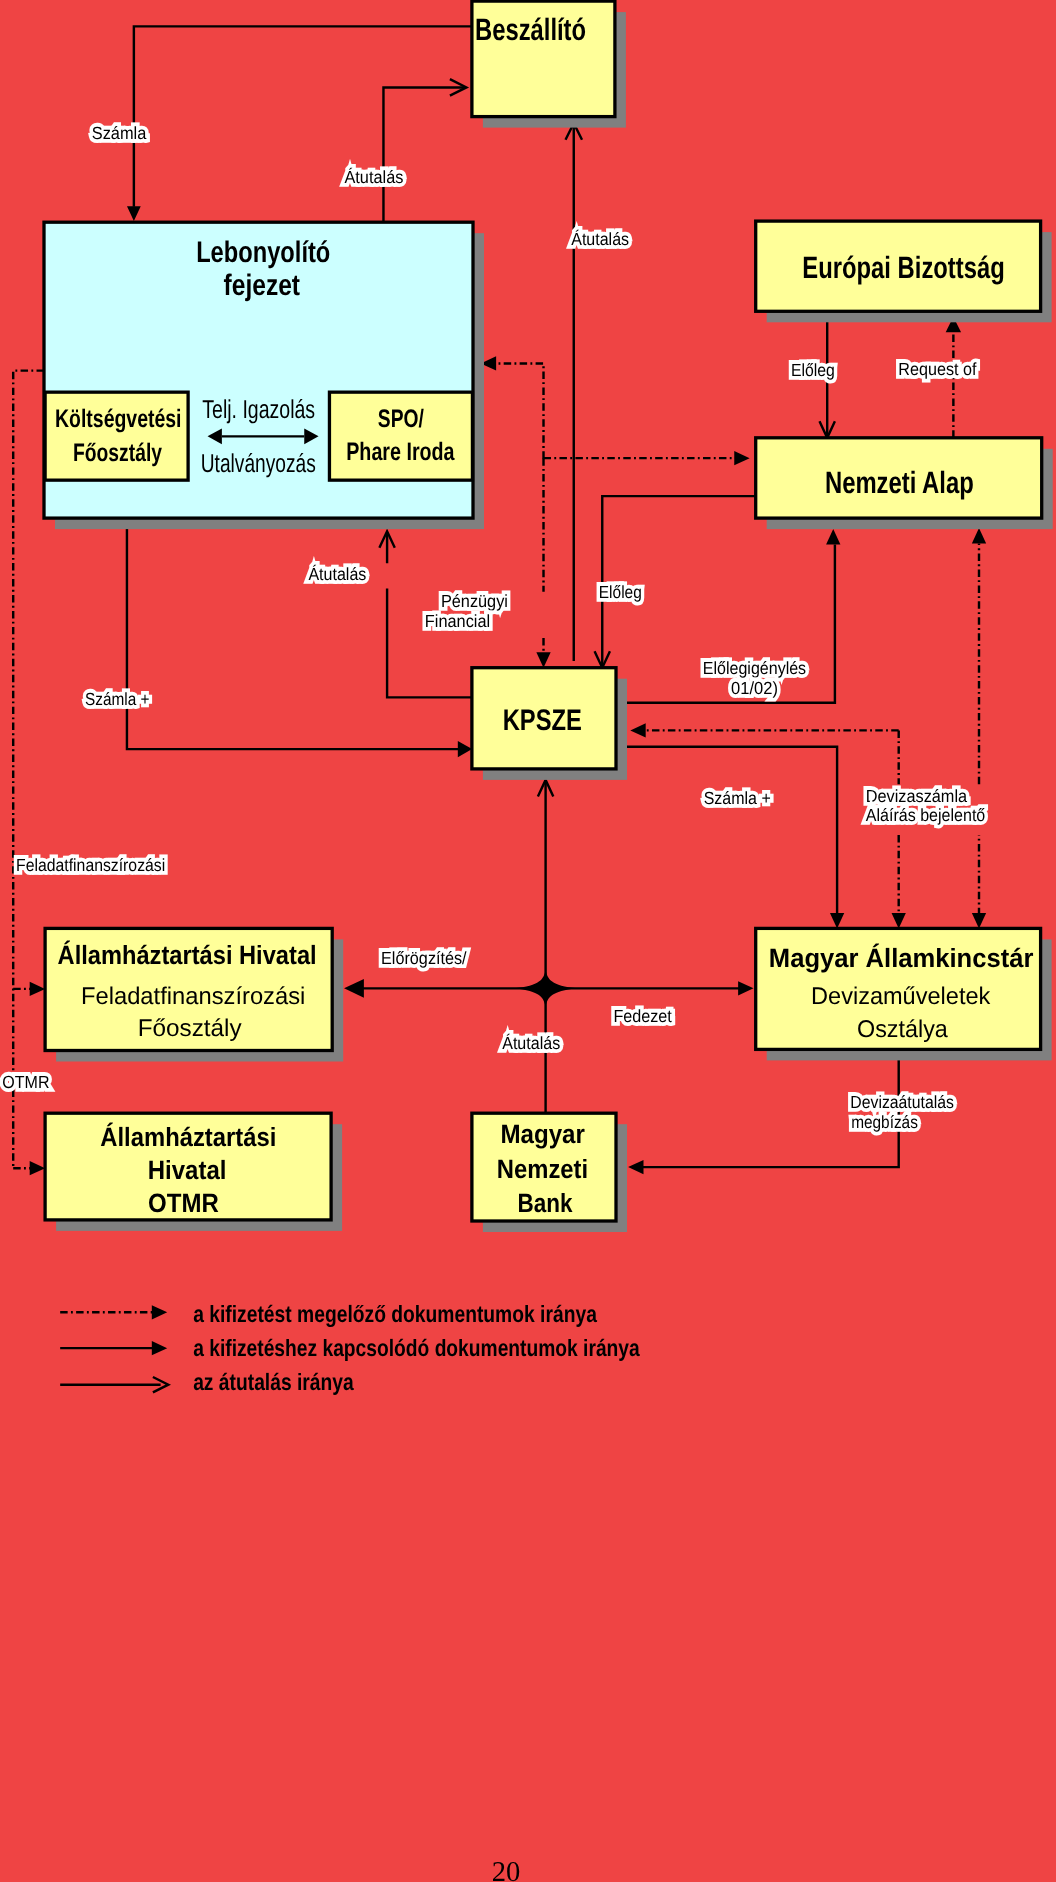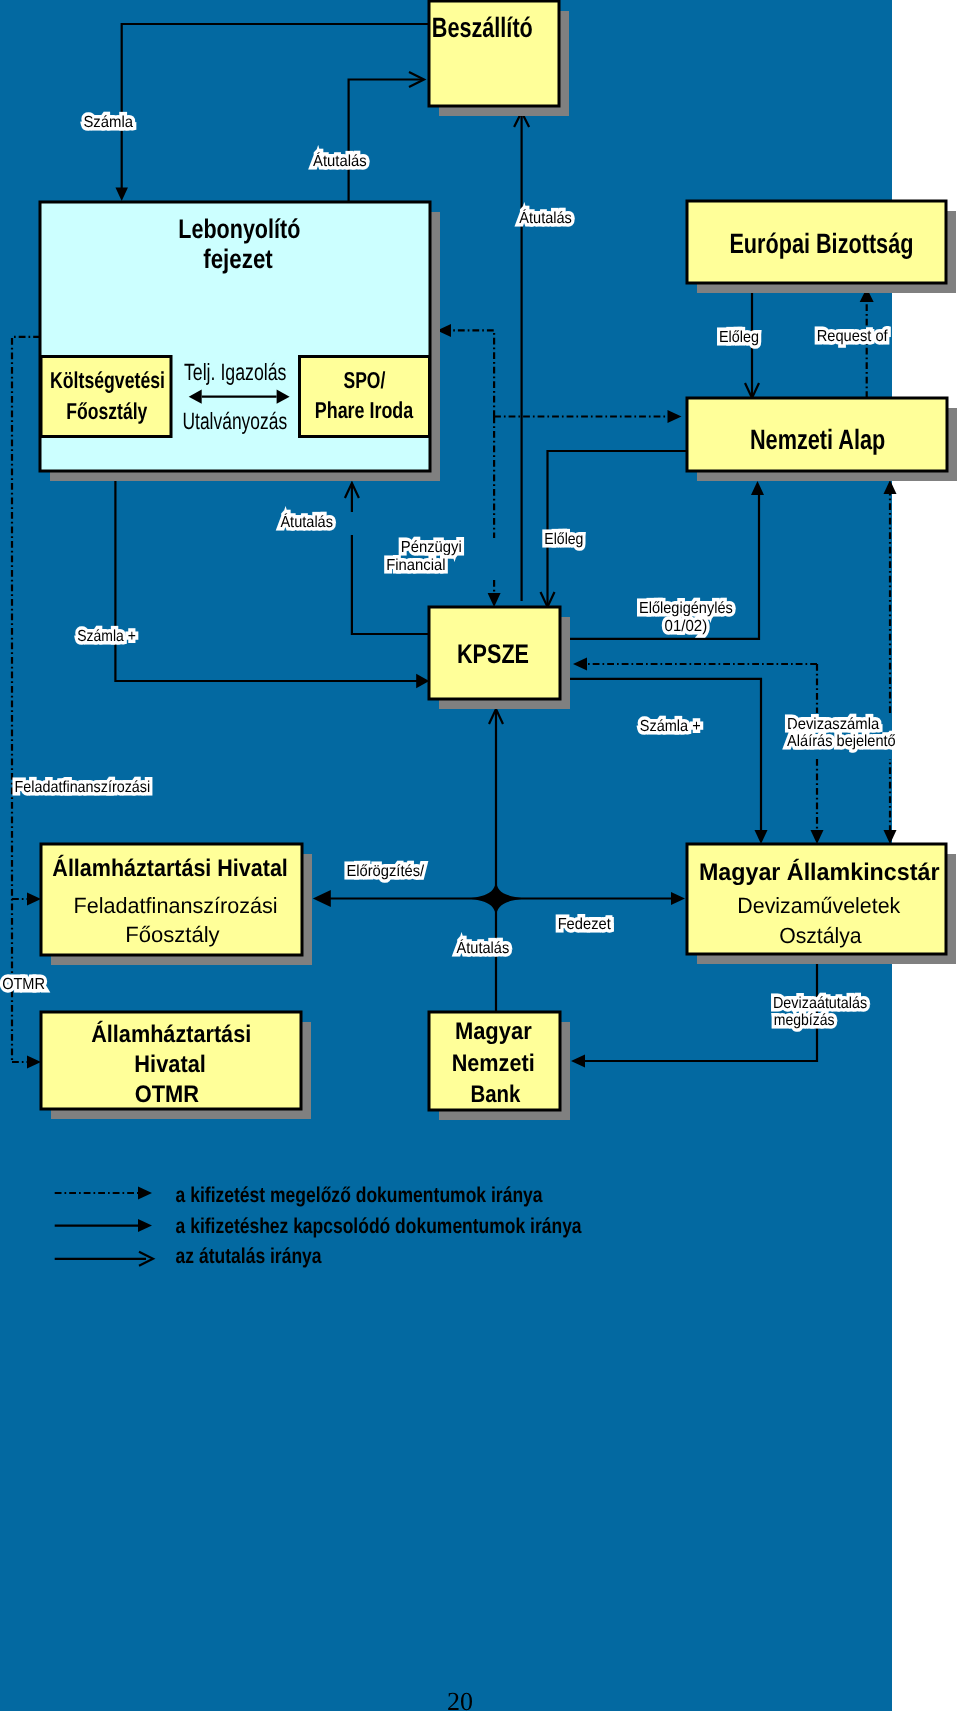--- a/index.html
+++ b/index.html
@@ -1,19 +1,19 @@
 <!DOCTYPE html>
 <html><head>
 <meta charset="utf-8">
 <title>Phare folyamatabra</title>
 <style>
   html,body{margin:0;padding:0;background:#ffffff;}
   body{width:960px;height:1711px;overflow:hidden;
        font-family:"Liberation Sans",sans-serif;}
-  #stage{position:relative;width:892px;height:1711px;background:#0369a1;
+  #stage{position:relative;width:960px;height:1711px;background:#ef4444;
        -webkit-font-smoothing:antialiased;text-rendering:geometricPrecision;}
   svg#diagram{display:block;position:absolute;left:0;top:0;}
   .boxfill{fill:#FFFF99;stroke:#000000;stroke-width:3;}
   .groupfill{fill:#CCFFFF;stroke:#000000;stroke-width:3;}
   .shadow{fill:#808080;stroke:none;}
   .ln{stroke:#000000;stroke-width:2.2;fill:none;stroke-linecap:butt;}
   .dd{stroke:#000000;stroke-width:2.2;fill:none;stroke-dasharray:6.8 3 1.7 3;}
   .ah{fill:#000000;stroke:none;}
   .vhead{stroke:#000000;stroke-width:2.2;fill:none;stroke-linecap:butt;}
   .tb{font-family:"Liberation Sans",sans-serif;font-weight:bold;fill:#000000;}

